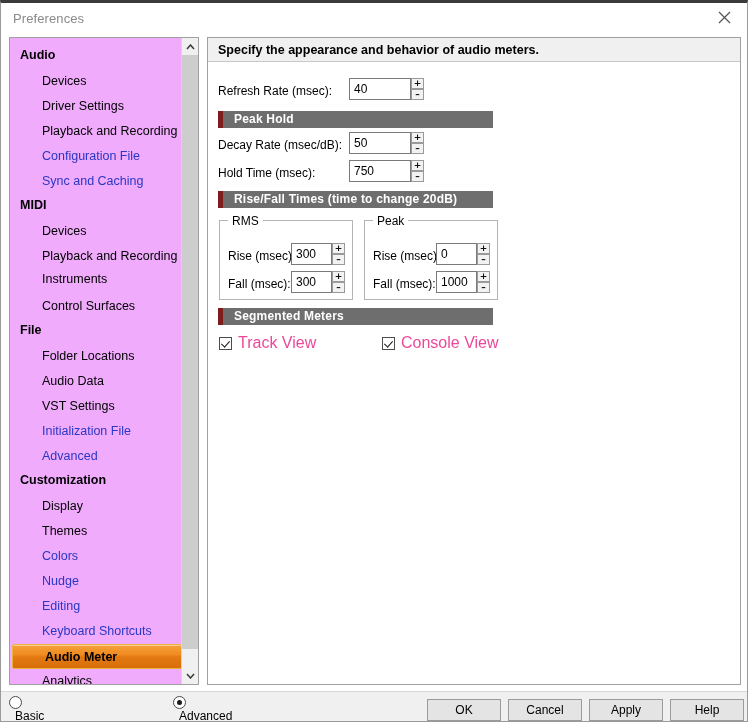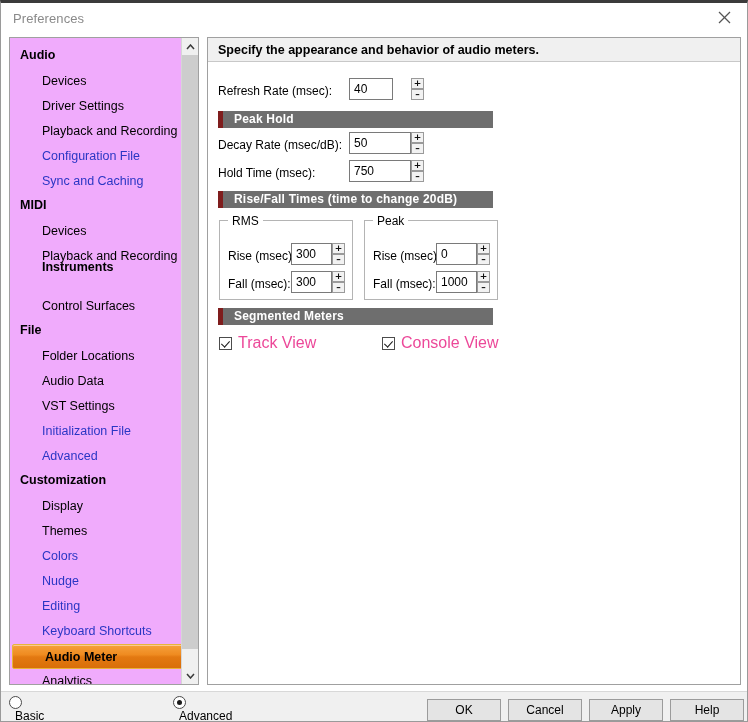--- a/index.html
+++ b/index.html
@@ -402,21 +402,21 @@
         <div class="nav-item adv" style="top: 131px;">
           <span class="nav-label">Sync and Caching</span>
         </div>
         <div class="nav-group" style="top: 160px;">MIDI</div>
         <div class="nav-item basic" style="top: 181px;">
           <span class="nav-label">Devices</span>
         </div>
         <div class="nav-item basic" style="top: 206px;">
           <span class="nav-label">Playback and Recording</span>
         </div>
-        <div class="nav-item basic" style="top: 217px; font-weight: bold;">
+        <div class="nav-item basic" style="top: 229px;">
           <span class="nav-label">Instruments</span>
         </div>
         <div class="nav-item basic" style="top: 256px;">
           <span class="nav-label">Control Surfaces</span>
         </div>
         <div class="nav-group" style="top: 285px;">File</div>
         <div class="nav-item basic" style="top: 306px;">
           <span class="nav-label">Folder Locations</span>
         </div>
         <div class="nav-item basic" style="top: 331px;">
@@ -478,21 +478,21 @@
   </div>
 
   <div id="main">
 
     <div id="panel-banner">
       <span>Specify the appearance and behavior of audio meters.</span>
     </div>
 
     <div class="field-label" style="left:10px; top:46px;">Refresh Rate (msec):</div>
     <div class="spin" style="left:141px; top:40px; width:75px;">
-      <input class="sbox" style="width: 44px;" value="40">
+      <input class="sbox" style="width: 62px;" value="40">
       <div class="sbtns" style="left:62px;">
         <div class="sbtn up">
           <span class="sgl">+</span>
         </div>
         <div class="sbtn dn">
           <span class="sgl">–</span>
         </div>
       </div>
     </div>
 

